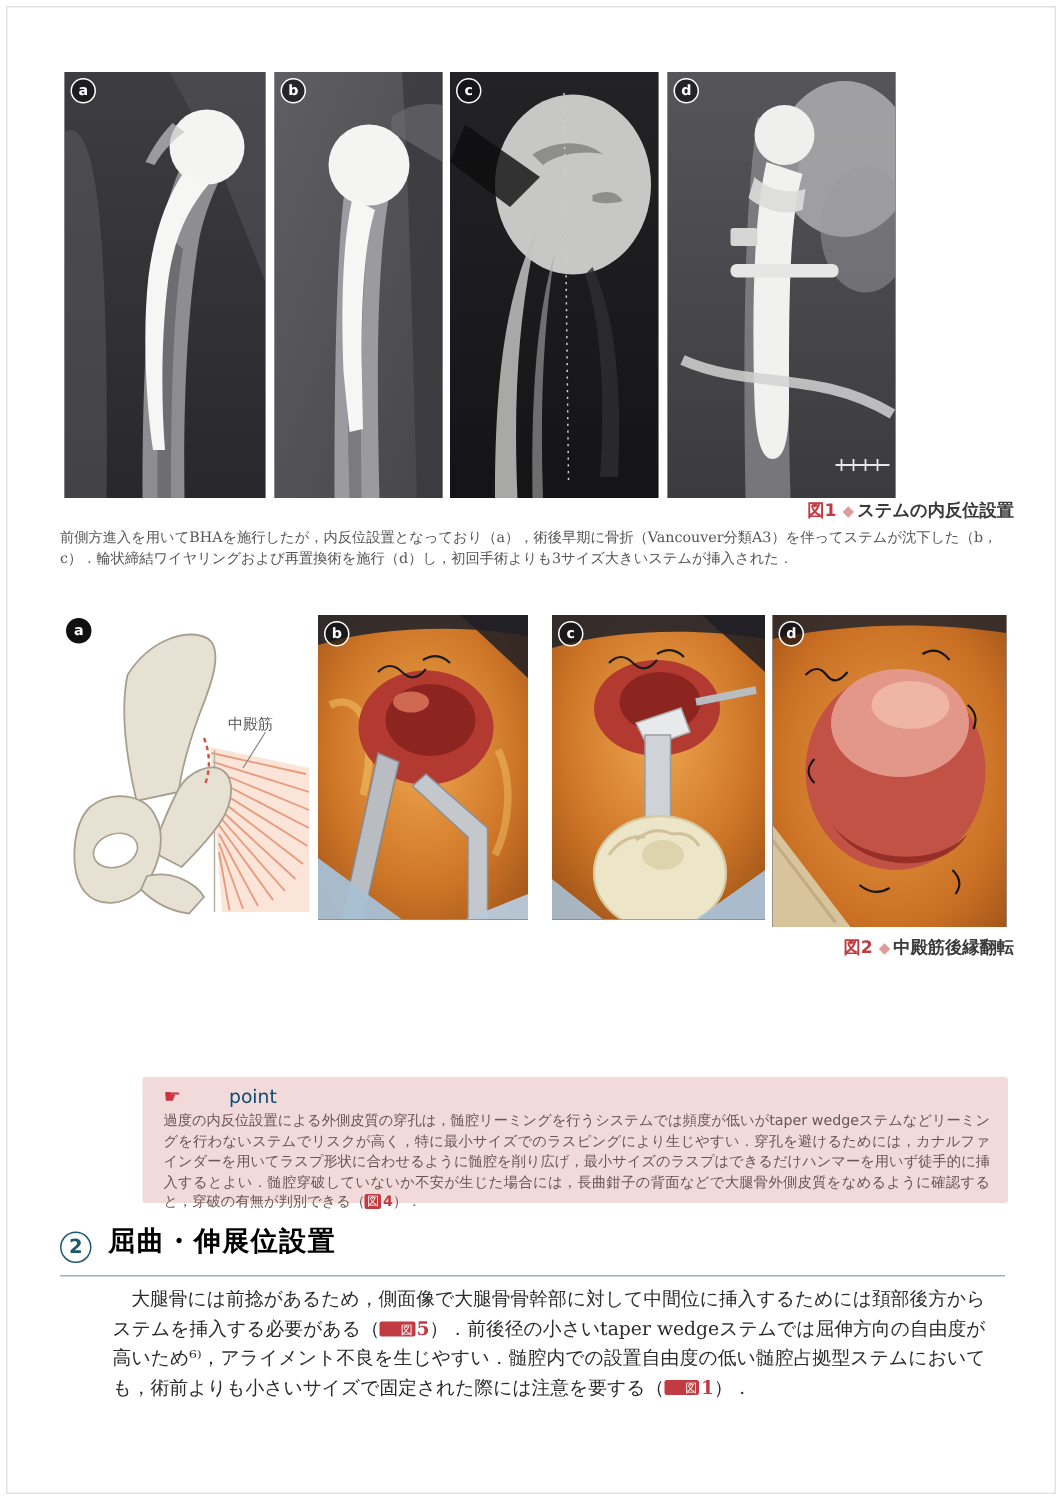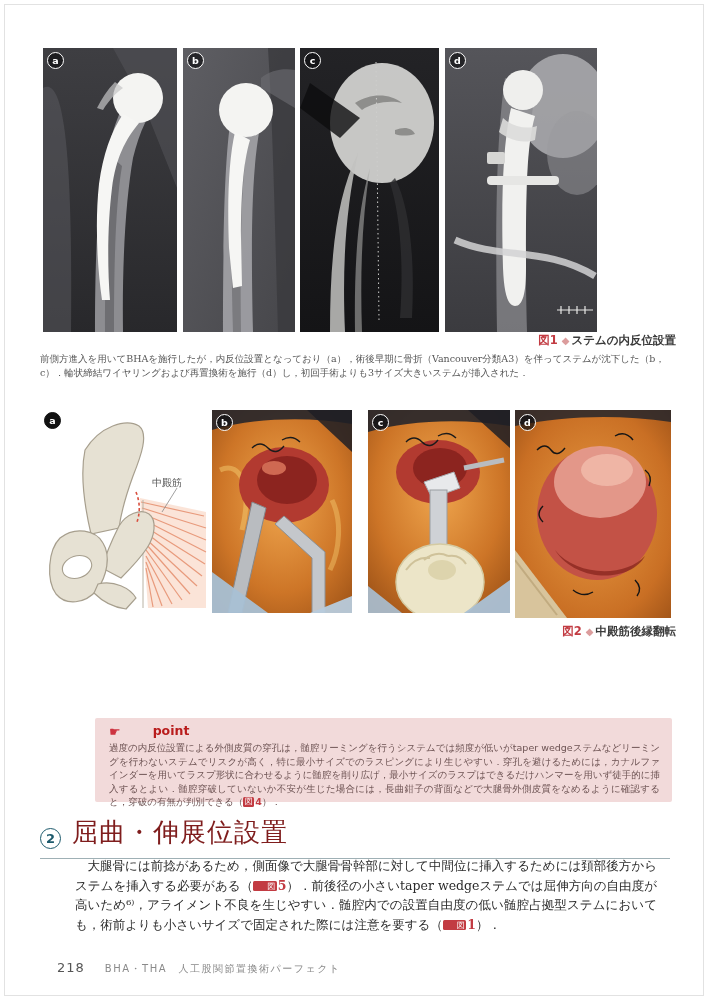--- a/index.html
+++ b/index.html
@@ -18,31 +18,31 @@
   .figno{color:#c23b42;font-weight:bold;margin-right:2px;}
   .figdiamond{color:#dc9d9d;margin:0 2px;font-size:10px;}
   .figcap-body{font-family:"DejaVu Serif","Liberation Serif",serif;font-size:9.5px;line-height:13.5px;color:#555;}
   .figlist{font-family:"DejaVu Serif","Liberation Serif",serif;font-size:9.5px;line-height:13.5px;color:#555;}
   .figlist .row{margin:0;}
   .red-dash{display:inline-block;width:16px;height:0;border-top:1.5px dashed #d94f3f;vertical-align:middle;margin:0 2px 2px 2px;}
   .muscle-label{position:absolute;font-size:10px;color:#555;}
   .pointbox{position:absolute;background:#f2dada;border-radius:2px;padding:7px 12px 8px 14px;box-sizing:border-box;}
   .point-head{display:flex;align-items:center;gap:4px;margin-bottom:3px;}
   .point-icon{color:#cd3340;font-size:13px;line-height:1;}
-  .point-label{color:#b91c1c;font-weight:bold;font-size:12.5px;line-height:1;padding-left:28px;}
+  .point-label{color:#0c4a6e;font-weight:normal;font-size:12.5px;line-height:1;padding-left:28px;}
   .point-body{font-size:9.5px;line-height:13.5px;color:#6d5353;text-align:justify;}
   .figbadge{white-space:nowrap;}
   .figbadge-box{display:inline-block;background:#c23b42;color:#fff;font-size:8px;line-height:9px;
                 padding:0.5px 1.5px;border-radius:1.5px;vertical-align:1px;margin-right:1px;font-family:"DejaVu Sans",sans-serif;}
   .figbadge-num{color:#c23b42;font-weight:bold;}
   .section-head{position:absolute;border-bottom:1px solid #9fb0b5;padding-bottom:8px;}
   .circnum{display:inline-flex;width:19px;height:19px;border:1.6px solid #1d5a6c;border-radius:50%;
            align-items:center;justify-content:center;color:#1d5a6c;font-size:13px;font-weight:bold;
            vertical-align:-2px;margin-right:6px;}
-  .section-title{color:#7f1d1d;font-size:26px;font-weight:normal;letter-spacing:1px;}
+  .section-title{color:#000000;font-size:18px;font-weight:bold;letter-spacing:1px;}
   .bodytext{position:absolute;font-family:"DejaVu Serif","Liberation Serif",serif;font-size:12.5px;
             line-height:19.5px;color:#2b2b2b;text-align:justify;text-indent:1em;}
   .footer{position:absolute;display:flex;align-items:baseline;gap:20px;}
   .page-num{font-size:13px;color:#555;letter-spacing:1px;}
   .book-title{font-size:10px;color:#8a8a8a;letter-spacing:1.5px;}
 </style>
 </head>
 <body>
 
 <div class="page">
@@ -288,17 +288,13 @@
     <span class="circnum">
         <span>2</span>
       </span>
     <span class="section-title">屈曲・伸展位設置</span>
   </div>
 
   <div class="bodytext" style="left:75px;top:856px;width:582px">
     <span>大腿骨には前捻があるため，側面像で大腿骨骨幹部に対して中間位に挿入するためには頚部後方からステムを挿入する必要がある（</span><span class="figbadge"><span class="figbadge-box">図</span><span class="figbadge-num">5</span></span><span>）．前後径の小さいtaper wedgeステムでは屈伸方向の自由度が高いため⁶⁾，アライメント不良を生じやすい．髄腔内での設置自由度の低い髄腔占拠型ステムにおいても，術前よりも小さいサイズで固定された際には注意を要する（</span><span class="figbadge"><span class="figbadge-box">図</span><span class="figbadge-num">1</span></span><span>）．</span>
   </div>
 
-  <div class="footer" style="left:57px;top:960px">
-    <span class="page-num">218</span>
-    <span class="book-title">BHA・THA　人工股関節置換術パーフェクト</span>
-  </div>
 </div>
 
 </body></html>

